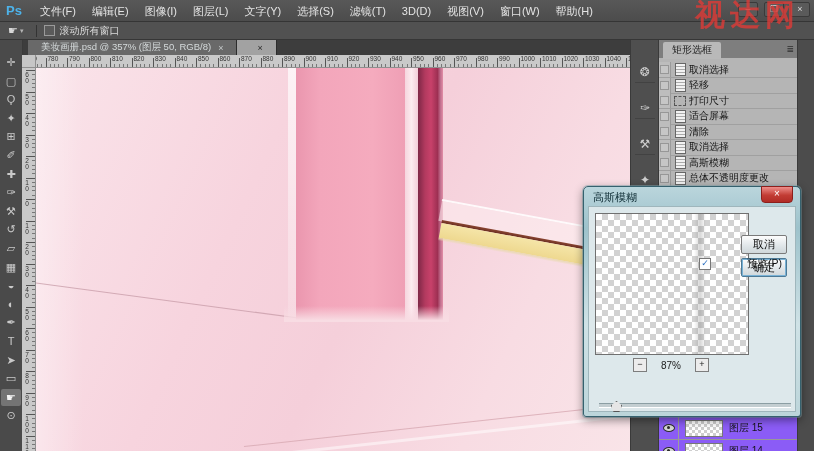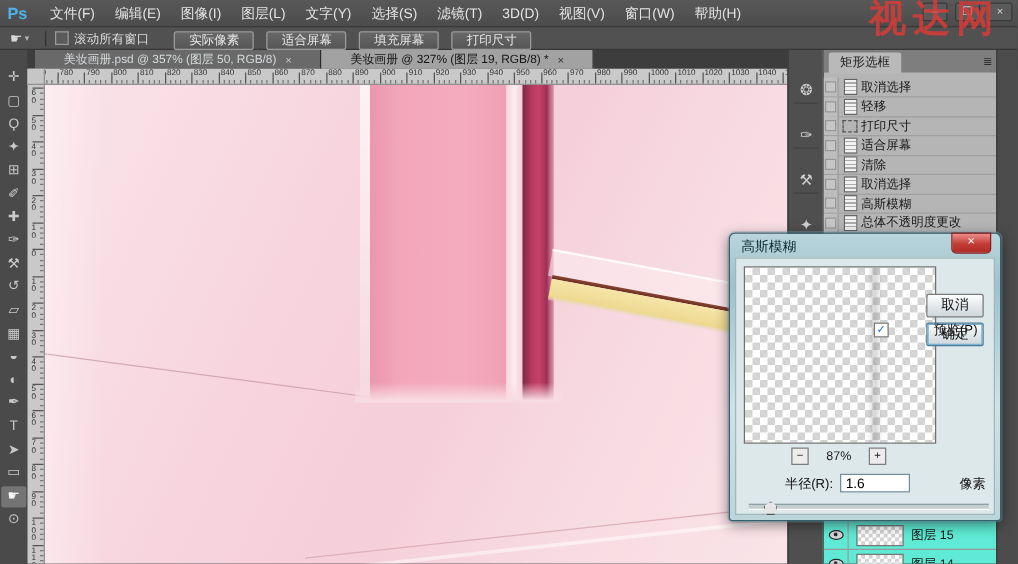--- a/index.html
+++ b/index.html
@@ -23,21 +23,21 @@
   #opt-tool{color:#d8d8d8;font-size:11px;margin:0 2px 0 4px;}
   #opt-caret{color:#b5b5b5;font-size:7px;margin-right:6px;}
   .opt-sep{width:1px;height:12px;background:#333;margin:0 7px;}
   #opt-check{width:9px;height:9px;border:1px solid #9a9a9a;background:#5a5a5a;margin-right:4px;}
   .opt-label{color:#dcdcdc;font-size:10px;margin-right:10px;}
   .opt-btn{margin-left:10px;padding:1px 11px;font-size:10px;color:#e6e6e6;background:linear-gradient(#676767,#565656);
            border:1px solid #9c9c9c;border-radius:2px;}
 
   
   #tabbar{left:0;top:40px;width:814px;height:15px;background:#3d3d3d;display:flex;padding-left:28px;box-sizing:border-box;}
-  .tab{display:inline-flex;align-items:center;height:15px;padding:0 23px;font-size:9.5px;border-right:1px solid #2c2c2c;}
+  .tab{display:inline-flex;align-items:center;height:15px;padding:0 13px;font-size:9.5px;border-right:1px solid #2c2c2c;}
   .tab.inactive{background:#696969;color:#d5dadb;}
   .tab.active{background:#a2a2a2;color:#151515;}
   .tab-close{margin-left:7px;font-size:9px;opacity:.85;}
 
   
   #toolbar{left:0;top:40px;width:22px;height:411px;background:#4a4a4a;border-right:1px solid #3a3a3a;}
   .tool{position:absolute;left:1px;width:20px;height:17px;color:#c9c9c9;font-size:11px;line-height:17px;
         text-align:center;border-radius:2px;}
   .tool.selected{background:#747474;color:#f5f5f5;}
 
@@ -85,21 +85,21 @@
   .h-row{position:absolute;left:0;width:100%;height:15px;border-bottom:1px solid #a0a0a0;display:flex;align-items:center;}
   .h-src{width:12px;height:15px;background:#bdbdbd;border-right:1px solid #9a9a9a;box-sizing:border-box;display:flex;align-items:center;justify-content:center;}
   .h-srcbox{width:7px;height:7px;border:1px solid #979797;background:#c6c6c6;}
   .h-ic{width:18px;display:flex;justify-content:center;}
   .h-doc{width:9px;height:11px;background:#f2f2f2;border:1px solid #666;
          background-image:repeating-linear-gradient(to bottom,transparent 0 2px,#aaa 2px 3px);}
   .h-marquee{width:10px;height:8px;border:1px dashed #555;background:transparent;}
   .h-label{font-size:10px;color:#161616;white-space:nowrap;}
 
   
-  #layers{left:658px;top:412px;width:139px;height:39px;background:#5eead4;border-left:1px solid #3a3a3a;border-top:1px solid #8f8f8f;box-sizing:border-box;}
+  #layers{left:658px;top:412px;width:139px;height:39px;background:#8b5cf6;border-left:1px solid #3a3a3a;border-top:1px solid #8f8f8f;box-sizing:border-box;}
   .l-row{position:absolute;left:0;width:100%;height:22px;border-bottom:1px solid #989898;display:flex;align-items:center;}
   .l-eye{width:20px;height:22px;border-right:1px solid #9d9d9d;box-sizing:border-box;display:flex;align-items:center;justify-content:center;}
   .eye{width:10px;height:6px;border:1px solid #2b2b2b;border-radius:50%;position:relative;background:#d6d6d6;}
   .eye i{position:absolute;left:3px;top:1px;width:3px;height:3px;background:#2b2b2b;border-radius:50%;}
   .l-thumb{width:38px;height:17px;margin:0 6px;border:1px solid #777;box-sizing:border-box;
            background-image:linear-gradient(45deg,#cfcfcf 25%,transparent 25%,transparent 75%,#cfcfcf 75%),
                             linear-gradient(45deg,#cfcfcf 25%,#ffffff 25%,#ffffff 75%,#cfcfcf 75%);
            background-size:6px 6px;background-position:0 0,3px 3px;}
   .l-label{font-size:10px;color:#141414;}
 
@@ -156,30 +156,28 @@
     <span class="win-btn">×</span>
   </span>
 </div>
 
 <div id="optionsbar" class="abs">
   <span id="opt-tool">☛</span>
   <span id="opt-caret">▾</span>
   <span class="opt-sep"></span>
   <span id="opt-check"></span>
   <span class="opt-label">滚动所有窗口</span>
-  <span id="opt-buttons"><span class="opt-btn">实际像素</span><span class="opt-btn">适合屏幕</span><span class="opt-btn">填充屏幕</span><span class="opt-btn">打印尺寸</span></span>
 </div>
 
 <div id="tabbar" class="abs">
     <div class="tab inactive" style="position: relative;">
       <span>美妆画册.psd @ 357% (图层 50, RGB/8)</span>
       <span class="tab-close">×</span>
     </div>
     <div class="tab active" style="position: relative;">
-      <span>美妆画册 @ 327% (图层 19, RGB/8) *</span>
       <span class="tab-close">×</span>
     </div>
   </div>
 
 <div id="toolbar" class="abs">
 
 <div class="tool" style="top: 14px;">✛</div>
     <div class="tool" style="top: 32.6px;">▢</div>
     <div class="tool" style="top: 51.2px;">Ϙ</div>
     <div class="tool" style="top: 69.8px;">✦</div>
@@ -621,25 +619,20 @@
   <span id="dlg-close">×</span>
   <div id="dlg-content">
     <div id="dlg-preview">
       <div id="dlg-seam"></div>
     </div>
     <div id="dlg-zoomrow">
       <span class="dlg-zoombtn">−</span>
       <span id="dlg-zoomval">87%</span>
       <span class="dlg-zoombtn">+</span>
     </div>
-    <div id="dlg-radiusrow">
-      <span class="dlg-lab">半径(R):</span>
-      <input id="dlg-radius" value="1.6" style="">
-      <span class="dlg-lab">像素</span>
-    </div>
     <div id="dlg-slider">
       <div id="dlg-thumb"></div>
     </div>
     <div id="dlg-ok" class="dlg-btn">确定</div>
     <div id="dlg-cancel" class="dlg-btn">取消</div>
     <div id="dlg-checkrow">
       <span id="dlg-checkbox">✓</span>
       <span class="dlg-lab">预览(P)</span>
     </div>
   </div>

